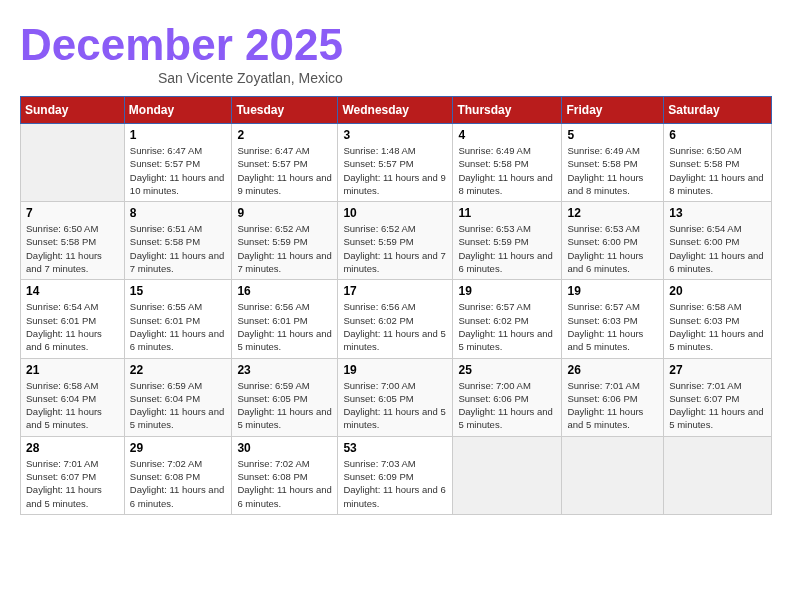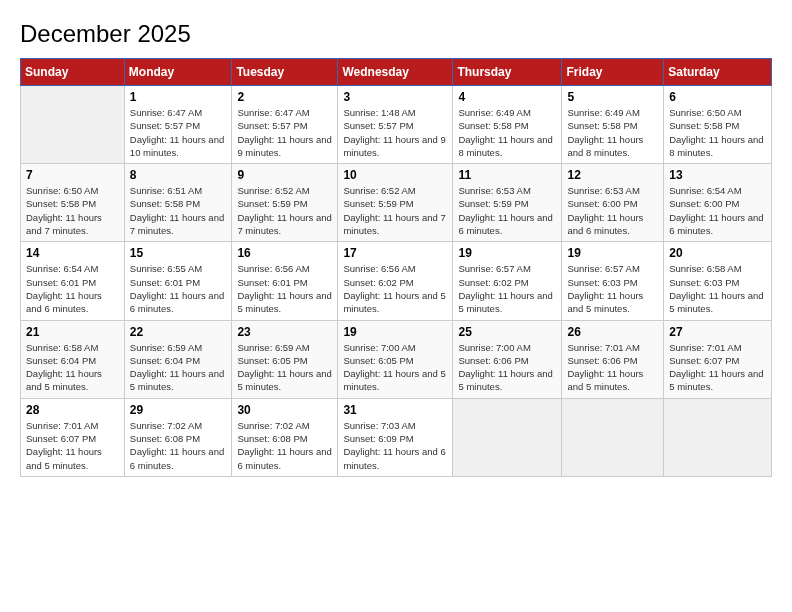--- a/index.html
+++ b/index.html
@@ -17,23 +17,23 @@
       margin-bottom: 10px;
     }
     .logo {
       display: flex;
       align-items: center;
     }
     .title-area {
       text-align: right;
     }
     .month-year {
-      font-size: 24px;
-      font-weight: normal;
-      color: #000000;
+      font-size: 44px;
+      font-weight: bold;
+      color: #8b5cf6;
     }
     .location {
       font-size: 14px;
       color: #555;
     }
     table {
       width: 100%;
       border-collapse: collapse;
       font-size: 11px;
     }
@@ -73,20 +73,21 @@
     .empty-cell {
       background-color: #f0f0f0 !important;
     }
   </style>
 </head>
 <body>
 
 <div class="header-area">
   <div class="title-area">
     <div class="month-year">December 2025</div>
+    <div class="location">San Vicente Zoyatlan, Mexico</div>
   </div>
 </div>
 
 <table>
   <thead>
     <tr>
     <th>Sunday</th>
         <th>Monday</th>
         <th>Tuesday</th>
         <th>Wednesday</th>
@@ -340,21 +341,21 @@
       </td>
         <td>
         <span class="day-number">30</span>
         <div class="day-info">
           <div>Sunrise: 7:02 AM</div>
           <div>Sunset: 6:08 PM</div>
           <div>Daylight: 11 hours and 6 minutes.</div>
         </div>
       </td>
         <td>
-        <span class="day-number">31</span>
+        <span class="day-number">53</span>
         <div class="day-info">
           <div>Sunrise: 7:03 AM</div>
           <div>Sunset: 6:09 PM</div>
           <div>Daylight: 11 hours and 6 minutes.</div>
         </div>
       </td>
         <td class="empty-cell"></td>
         <td class="empty-cell"></td>
         <td class="empty-cell"></td>
       </tr>

